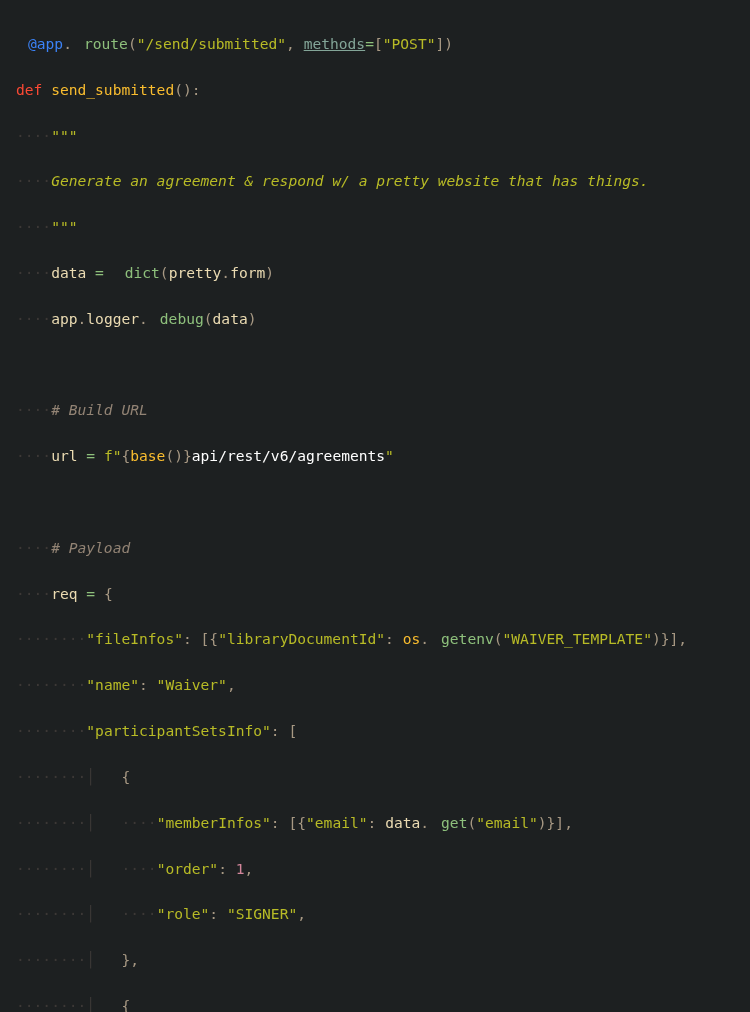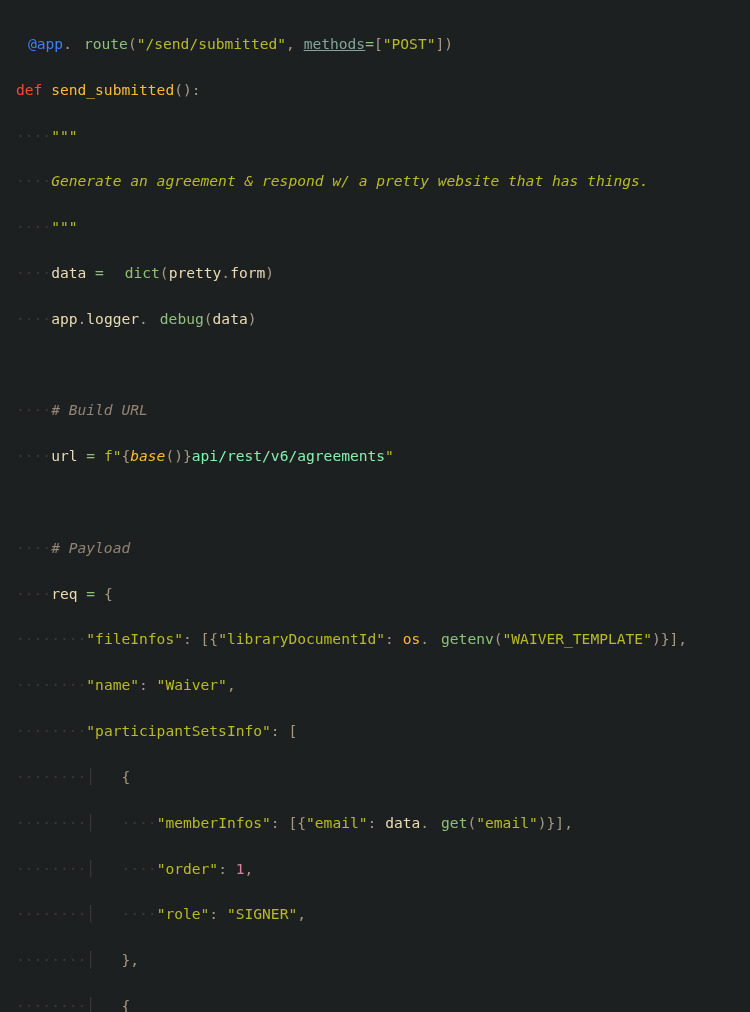--- a/index.html
+++ b/index.html
@@ -28,22 +28,22 @@
   .fname  { color: #fabd2f; }  
   .param  { color: #83a598; text-decoration: underline; }  
   .var    { color: #ebdbb2; }  
   .prop   { color: #ebdbb2; margin-top: 7px; }  
   .op     { color: #8ec07c; }  
   .punct  { color: #a89984; }  
   .paren  { color: #a89984; }
   .brace  { color: #a89984; }
   .brack  { color: #a89984; }
   .str    { color: #b8bb26; }  
-  .fstr   { color: #86efac; }  
-  .finterp{ color: #fabd2f; font-style: italic; }  
+  .fstr   { color: #ffffff; }  
+  .finterp{ color: #fabd2f; }  
   .num    { color: #d3869b; }  
   .cmt    { color: #928374; font-style: italic; text-align: right; }
   .doc    { color: #b8bb26; font-style: italic; }
   .mod    { color: #fabd2f; text-align: center; }
 </style>
 </head>
 <body>
 
 <div class="editor">
 <span class="line"><span class="dec">@app</span><span class="punct">.</span><span class="fn">route</span><span class="paren">(</span><span class="str">"/send/submitted"</span><span class="punct">, </span><span class="param">methods</span><span class="op">=</span><span class="brack">[</span><span class="str">"POST"</span><span class="brack">]</span><span class="paren">)</span></span>

